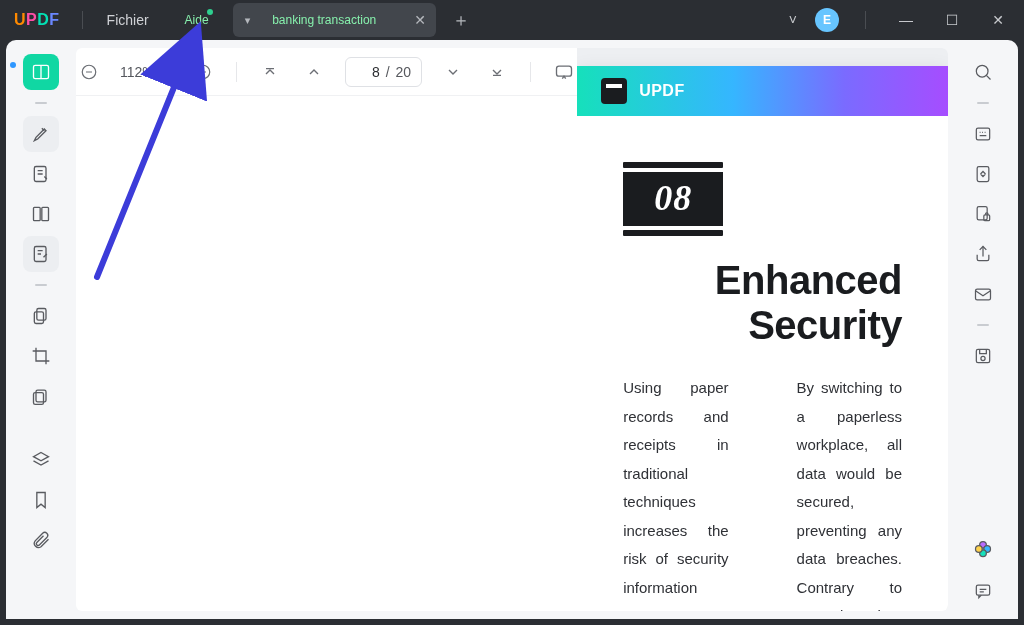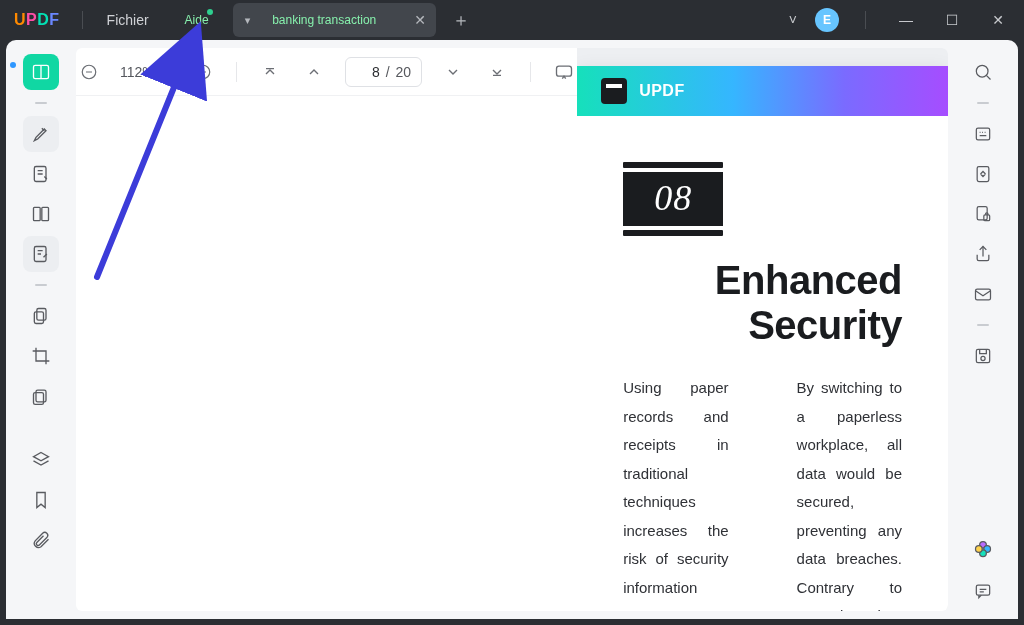--- a/index.html
+++ b/index.html
@@ -164,21 +164,21 @@
     border-top: 4px dashed #fff;
   }
   .sectionmark {
     margin: 46px 0 22px 46px;
     width: 100px;
   }
   .sectionmark .bar {
     height: 6px; background: #1a1c1f; border-radius: 1px;
   }
   .sectionmark .numbox {
-    background: #1a1c1f; color: #fff; font-style: italic; font-weight: 400;
+    background: #1a1c1f; color: #fff; font-style: italic; font-weight: 700;
     font-size: 36px; text-align: center; line-height: 1; padding: 8px 0 10px;
     font-family: Georgia, 'Times New Roman', serif;
     margin: 4px 0;
     letter-spacing: 1px;
   }
   .doc-h1 {
     font-size: 40px; font-weight: 800; color: #1a1c1f;
     margin: 14px 46px 26px 46px; letter-spacing: -0.5px; text-align: right;
   }
   .cols {

